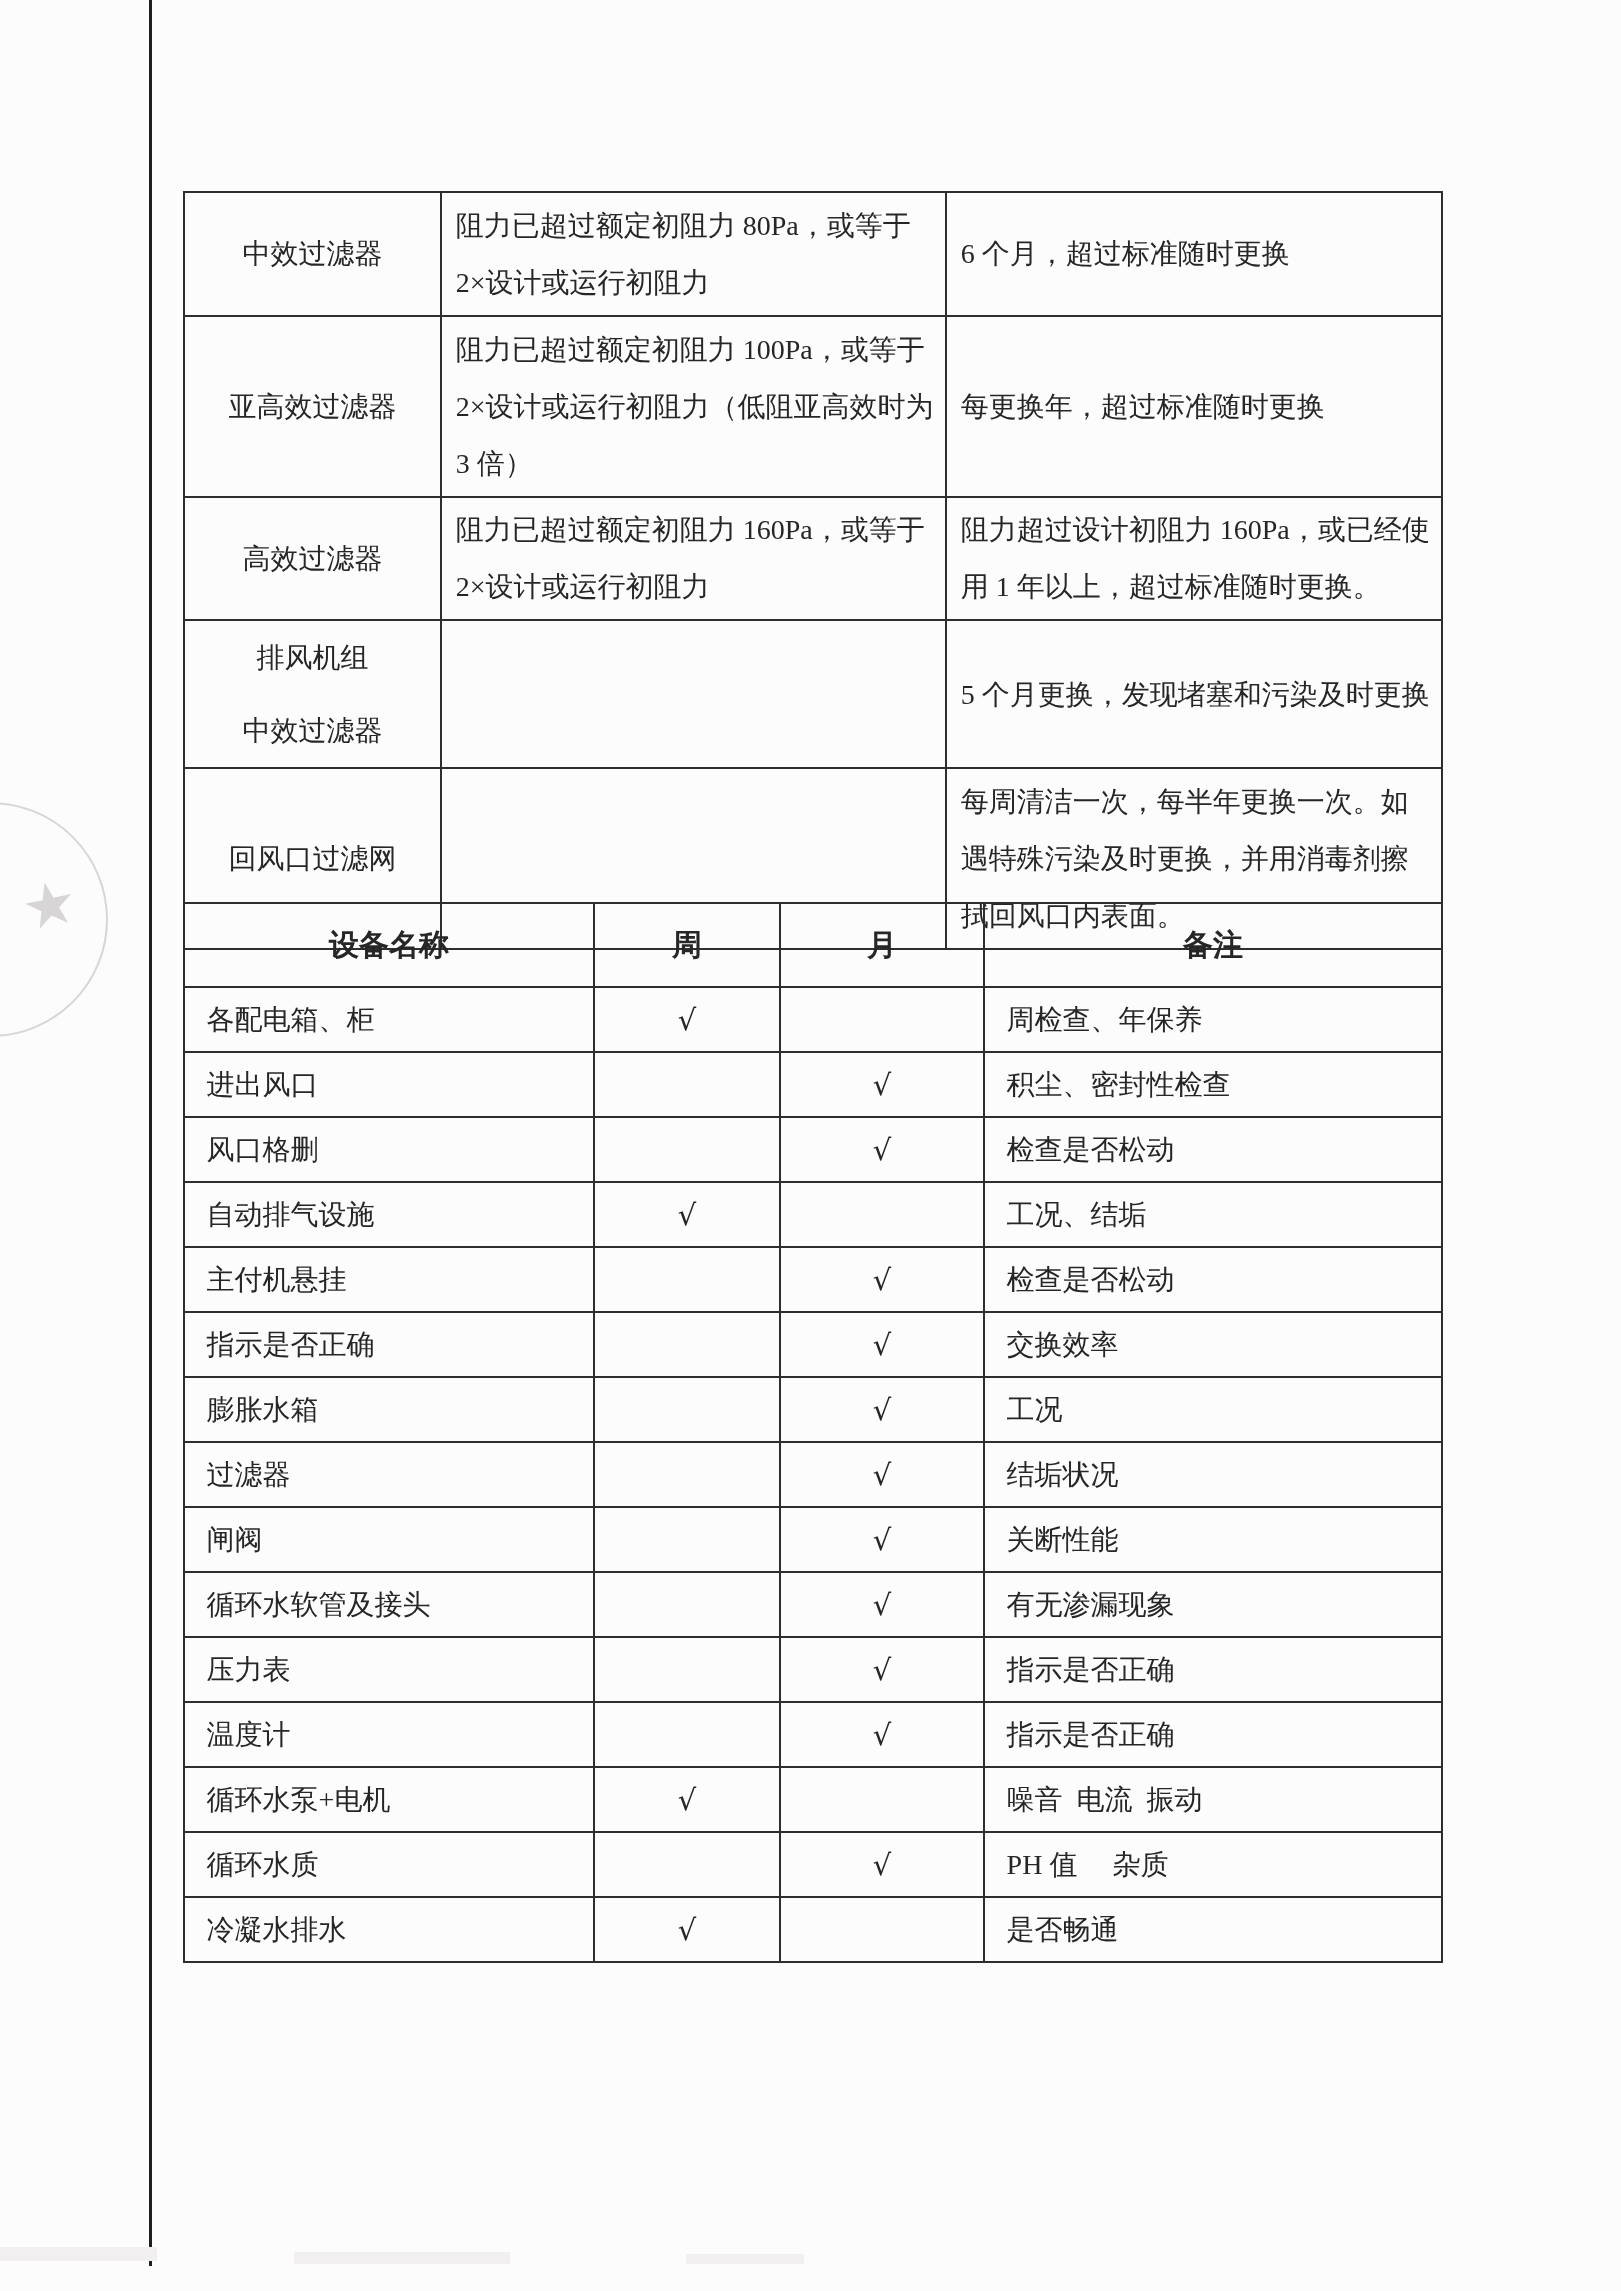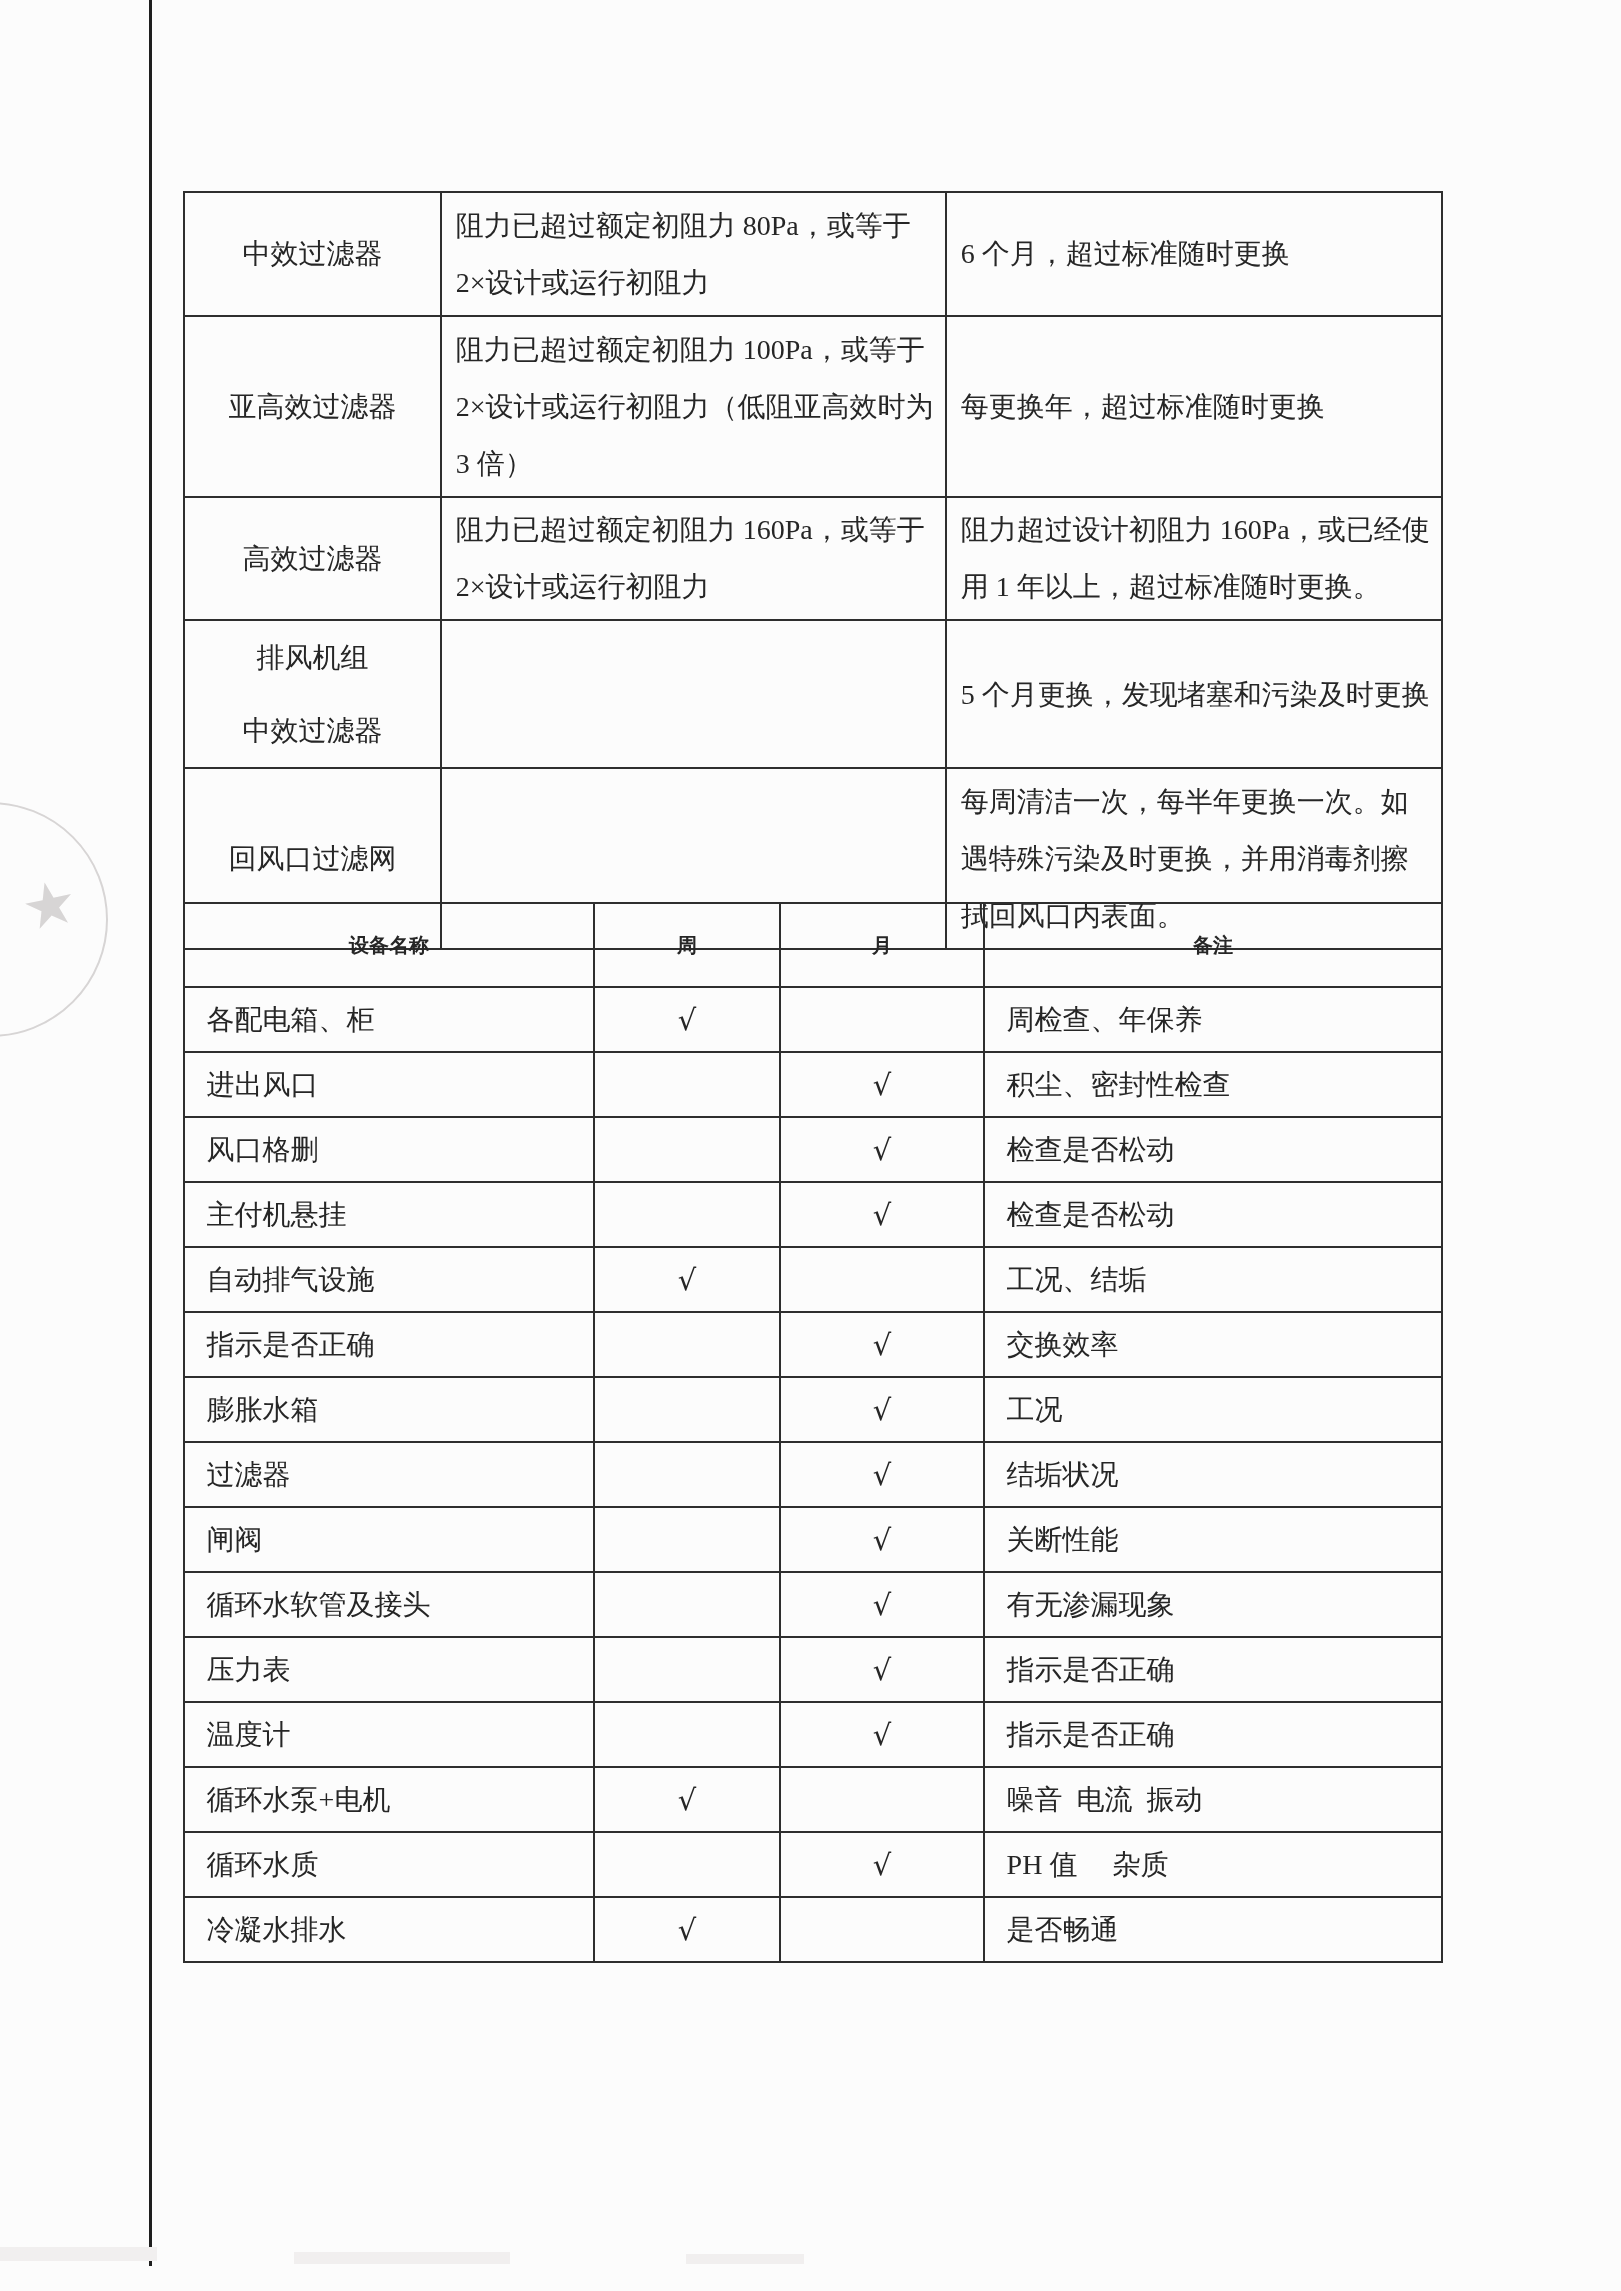--- a/index.html
+++ b/index.html
@@ -87,21 +87,21 @@
   .filter-criteria, .filter-action { text-align: left; line-height: 57px; padding: 3.9px 9.8px 3.9px 13.7px; }
 
   
   #equip-table { left: 183px; top: 902px; width: 1258px; }
   #equip-table col.c1 { width: 410px; }
   #equip-table col.c2 { width: 186px; }
   #equip-table col.c3 { width: 204px; }
   #equip-table col.c4 { width: 458px; }
   #equip-table thead tr { height: 84px; }
   #equip-table tbody tr { height: 65px; }
-  #equip-table th { font-weight: bold; font-size: 20px; text-align: center; }
+  #equip-table th { font-weight: bold; font-size: 30px; text-align: center; }
   .equip-name, .equip-note { text-align: left; padding-left: 21.6px; white-space: pre; margin-left: 32px; }
   .equip-check { text-align: center; font-size: 29px; font-family: "DejaVu Sans", "Liberation Serif", serif; }
 </style>
 </head>
 <body>
 
 <div class="page">
 
   <div class="page-rule"></div>
 
@@ -174,30 +174,30 @@
           <td class="equip-check">√</td>
           <td class="equip-note">积尘、密封性检查</td>
         </tr>
         <tr>
           <td class="equip-name">风口格删</td>
           <td class="equip-check"></td>
           <td class="equip-check">√</td>
           <td class="equip-note">检查是否松动</td>
         </tr>
         <tr>
+          <td class="equip-name">自动排气设施</td>
+          <td class="equip-check">√</td>
+          <td class="equip-check"></td>
+          <td class="equip-note">工况、结垢</td>
+        </tr>
+        <tr>
           <td class="equip-name">主付机悬挂</td>
           <td class="equip-check"></td>
           <td class="equip-check">√</td>
           <td class="equip-note">检查是否松动</td>
-        </tr>
-        <tr>
-          <td class="equip-name">自动排气设施</td>
-          <td class="equip-check">√</td>
-          <td class="equip-check"></td>
-          <td class="equip-note">工况、结垢</td>
         </tr>
         <tr>
           <td class="equip-name">指示是否正确</td>
           <td class="equip-check"></td>
           <td class="equip-check">√</td>
           <td class="equip-note">交换效率</td>
         </tr>
         <tr>
           <td class="equip-name">膨胀水箱</td>
           <td class="equip-check"></td>

